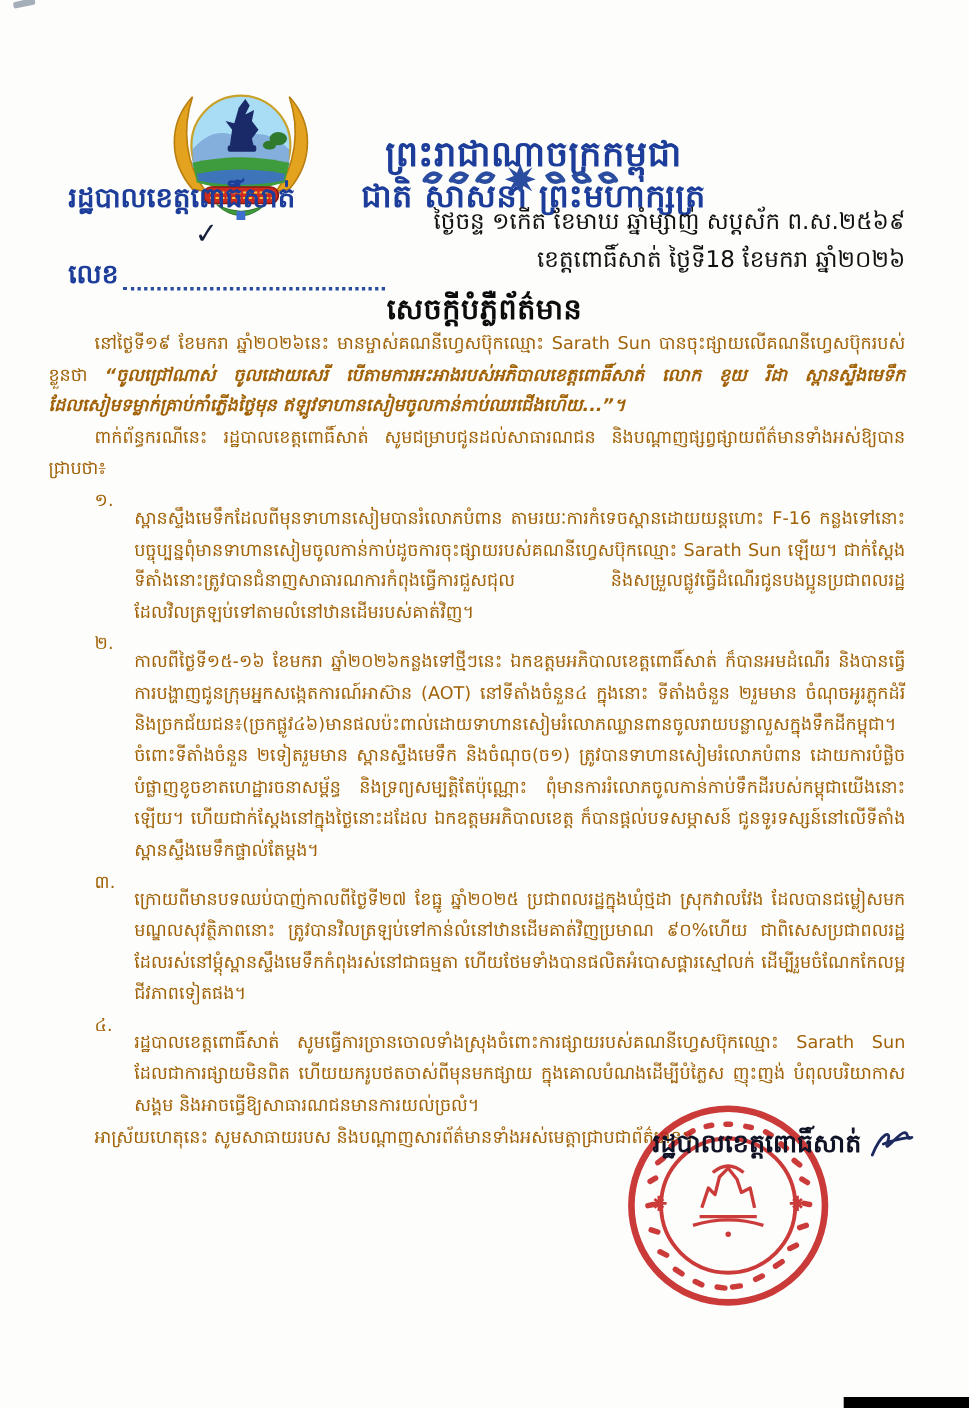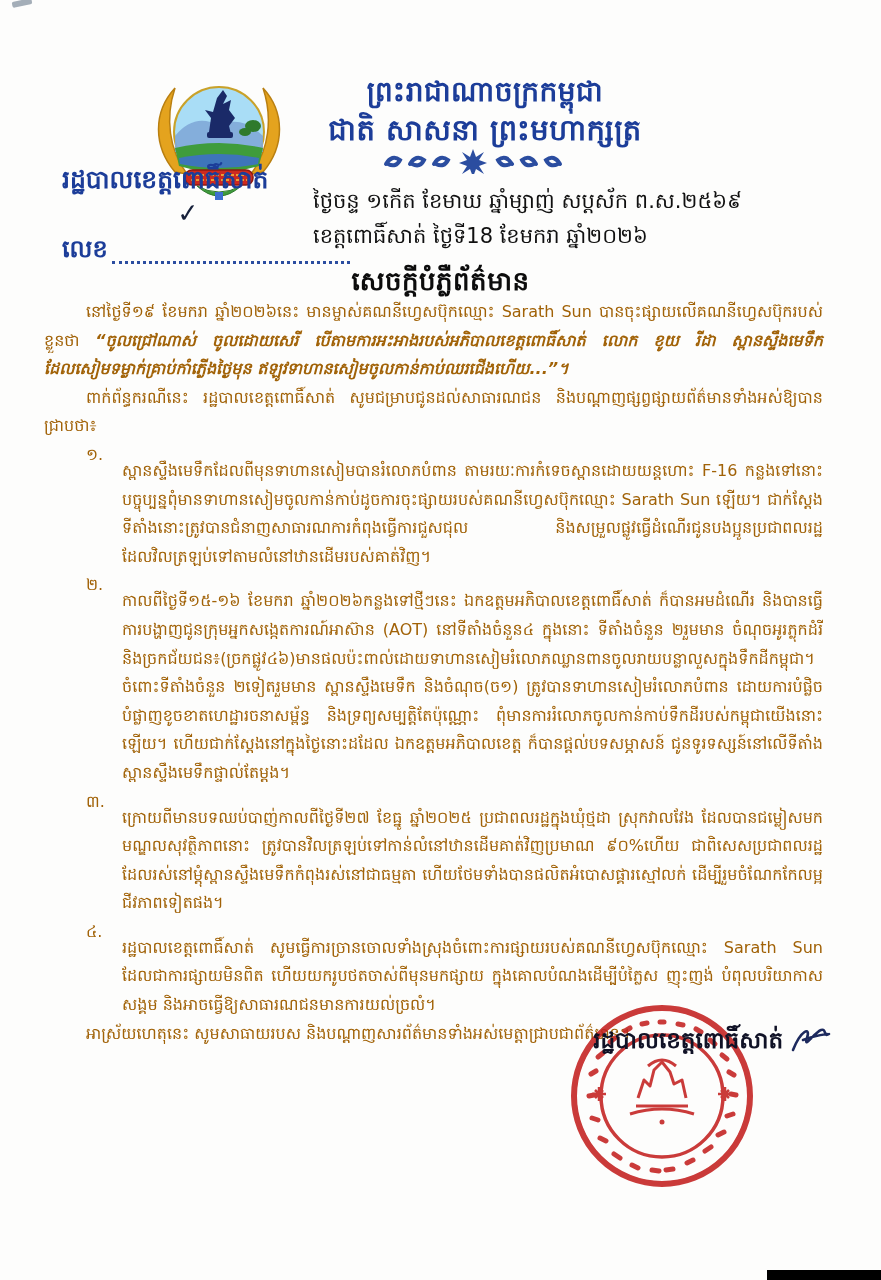--- a/index.html
+++ b/index.html
@@ -12,32 +12,32 @@
     font-family:"DejaVu Sans","Liberation Sans",sans-serif;
     color:#181818;
   }
   
   .speck-topleft{position:absolute;left:12px;top:0;width:20px;height:6px;background:#8d9aa6;border-radius:2px;transform:rotate(-12deg);opacity:.8;}
   .black-bar{position:absolute;left:767px;top:1270px;width:114px;height:10px;background:#000;}
   
   .logo{position:absolute;left:145px;top:74px;width:148px;height:132px;}
   
   .nat-header{position:absolute;left:305px;top:74px;width:360px;text-align:center;color:#1c3d99;font-weight:bold;}
-  .nat-line1{font-size:28px;line-height:36px;letter-spacing:.5px;}
+  .nat-line1{font-size:32px;line-height:36px;letter-spacing:.5px;margin-top:48px;}
   .nat-line2{font-size:29px;line-height:40px;letter-spacing:.5px;}
   .divider{position:absolute;left:378px;top:148px;width:190px;height:26px;}
   
   .letterhead{position:absolute;left:62px;top:164px;width:300px;color:#1c3d99;font-weight:bold;}
   .admin-name{font-size:25px;line-height:32px;}
   .number-row{position:relative;margin-top:8px;font-size:24px;line-height:30px;}
   .number-label{display:inline-block;vertical-align:bottom;margin-top:30px;}
   .number-dots{display:inline-block;vertical-align:bottom;width:238px;margin-left:4px;border-bottom:3px dotted #2b4da0;height:24px;}
   .number-check{position:absolute;left:115px;top:-6px;color:#16203a;font-size:26px;font-weight:bold;transform:rotate(-4deg);}
   
-  .dateline{position:absolute;right:48px;top:184px;width:520px;font-size:21px;line-height:35px;color:#101010;}
+  .dateline{position:absolute;right:58px;top:184px;width:520px;text-align:right;font-size:21px;line-height:35px;color:#101010;}
   
   .doc-title{position:absolute;left:0;top:250px;width:100%;text-align:center;font-size:26px;font-weight:bold;color:#0c0c0c;letter-spacing:.5px;margin-top:15px;}
   
   .body-text{position:absolute;left:44px;top:298px;width:779px;font-size:16px;line-height:28.6px;text-align:justify;color:#a16207;}
   .body-text p{margin:0;text-indent:42px;}
   .quote{font-style:italic;font-weight:bold;}
   .items{margin:0;padding:0;list-style:none;}
   .item{display:flex;align-items:flex-start;}
   .item-num{flex:0 0 36px;margin-left:42px;text-align:left;}
   .item-body{flex:1;text-align:justify;margin-top:16px;}

